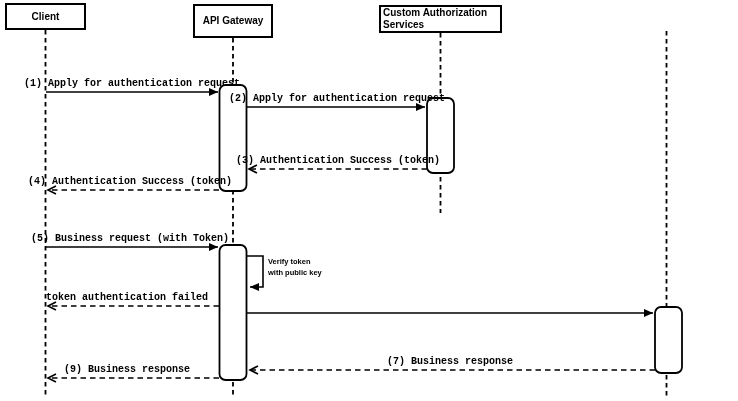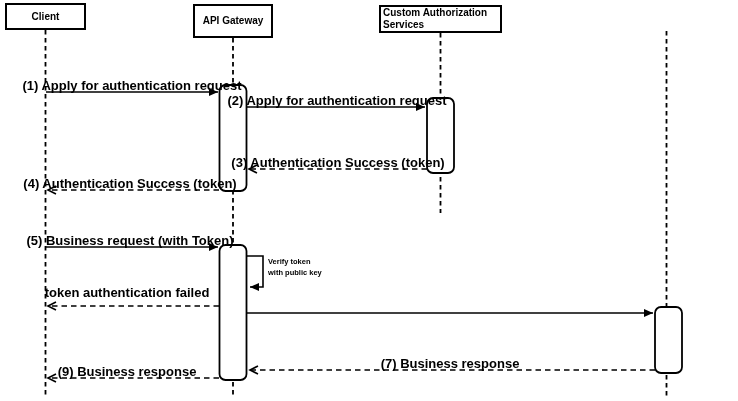--- a/index.html
+++ b/index.html
@@ -8,22 +8,22 @@
     font-family:"Liberation Sans",sans-serif;overflow:hidden;
   }
   #wires{position:absolute;left:0;top:0;width:738px;height:401px;}
   .actor{
     position:absolute;box-sizing:border-box;background:#ffffff;
     border:2px solid #000000;display:flex;align-items:center;justify-content:center;
     text-align:left;font-weight:bold;font-size:10px;line-height:1.2;color:#000000;
     z-index:3;padding:0 2px;
   }
   .msg-label{
-    position:absolute;font-weight:bold;font-size:13px;color:#000000;
-    white-space:nowrap;transform:translateX(-50%);z-index:4;
+    position:absolute;font-weight:bold;font-size:10px;color:#000000;
+    white-space:nowrap;transform:translateX(-50%);z-index:4;font-family:Liberation Mono, monospace;
   }
   .free-label{
     position:absolute;font-weight:bold;font-size:7.5px;color:#000000;
     white-space:pre-line;line-height:10.5px;z-index:4;text-align:left;
   }
   .lifeline{stroke:#000000;stroke-width:1.8;stroke-dasharray:4.5 3.5;}
   .activation{fill:#ffffff;stroke:#000000;stroke-width:1.8;}
   .arrow-solid{stroke:#000000;stroke-width:1.6;fill:none;}
   .arrow-dashed{stroke:#000000;stroke-width:1.6;fill:none;stroke-dasharray:5.5 4;}
 </style>
@@ -68,18 +68,18 @@
   <div class="actor" style="left:193px;top:4px;width:80px;height:34px;">API Gateway</div>
   <div class="actor" style="left:379px;top:5px;width:123px;height:28px;">Custom Authorization Services</div>
 
   <div class="msg-label" style="left:132px;top:78px;">(1) Apply for authentication request</div>
   <div class="msg-label" style="left:337px;top:93px;">(2) Apply for authentication request</div>
   <div class="msg-label" style="left:338px;top:155px;text-align:right;">(3) Authentication Success (token)</div>
   <div class="msg-label" style="left:130px;top:176px;">(4) Authentication Success (token)</div>
   <div class="msg-label" style="left:130px;top:233px;">(5) Business request (with Token)</div>
   <div class="free-label" style="left:268px;top:257px;">Verify token
 with public key</div>
-  <div class="msg-label" style="left:127px;top:285px;">token authentication failed</div>
+  <div class="msg-label" style="left:127px;top:292px;">token authentication failed</div>
   <div class="msg-label" style="left:450px;top:356px;">(7) Business response</div>
   <div class="msg-label" style="left:127px;top:364px;">(9) Business response</div>
 
 
 </div>
 
 </body></html>

